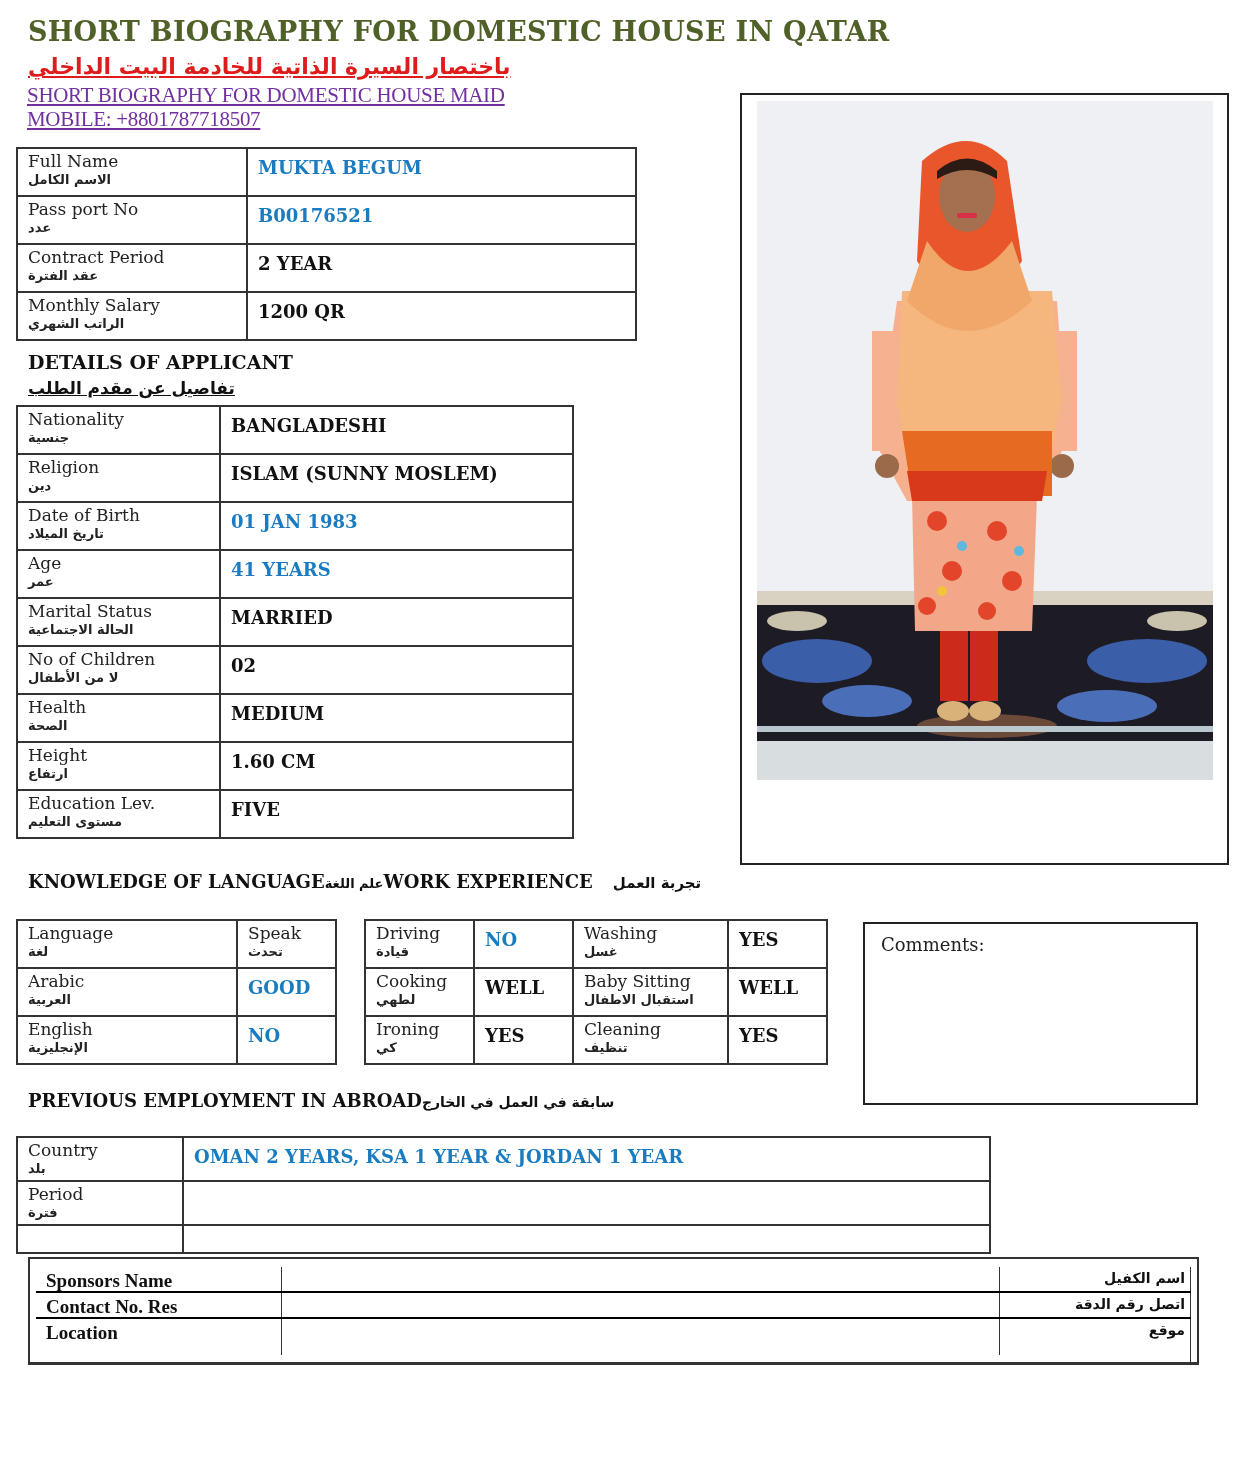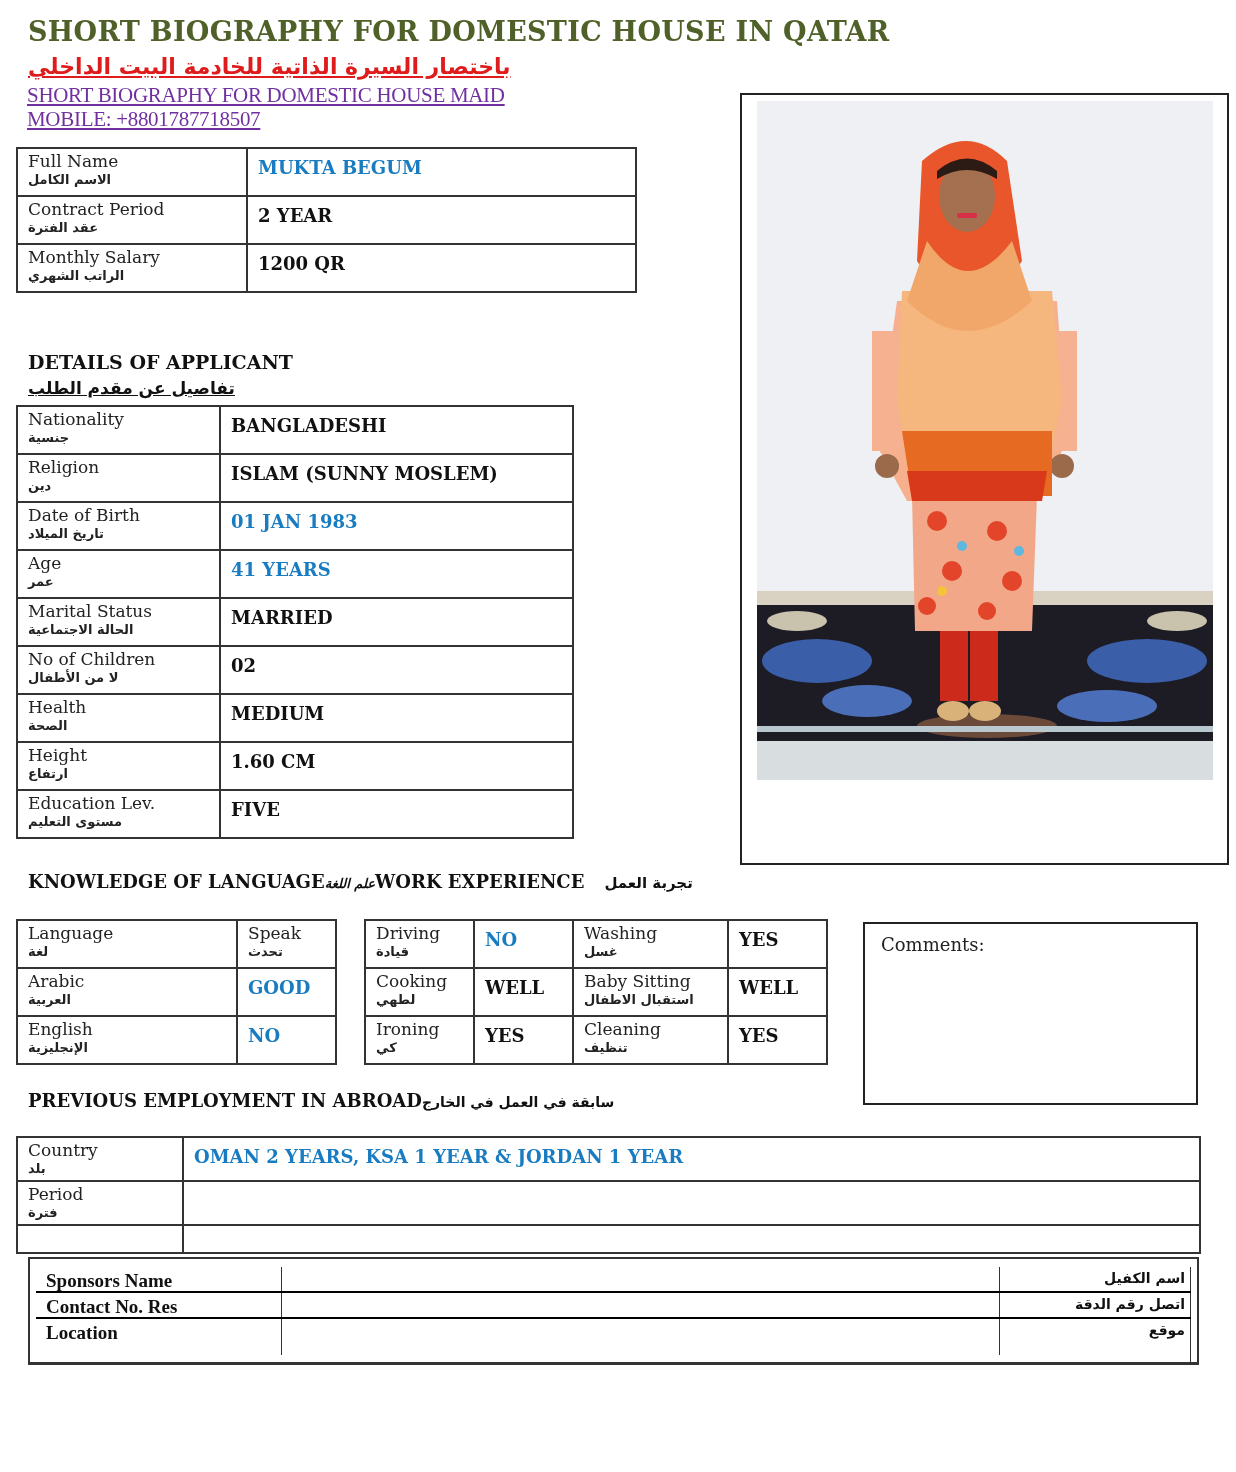--- a/index.html
+++ b/index.html
@@ -37,21 +37,21 @@
 
   .t3 { left: 16px; top: 919px; width: 321px; }
   .t3 td { height: 48px; }
   .t3 .c1 { width: 220px; }
   .t4 { left: 364px; top: 919px; width: 464px; }
   .t4 td { height: 48px; }
 
   .comments { left: 863px; top: 922px; width: 335px; height: 183px; border: 2px solid #222; }
   .comments span { position: absolute; left: 16px; top: 10px; font-family: "DejaVu Serif", serif; font-size: 18px; color: #222; }
 
-  .t5 { left: 16px; top: 1136px; width: 1185px; }
+  .t5 { left: 16px; top: 1136px; width: 975px; }
   .t5 .c1 { width: 166px; }
 
   .sponsor { left: 28px; top: 1257px; width: 1171px; height: 108px; border: 2px solid #333; border-bottom-width: 3px; }
   .sp-row { position: absolute; left: 6px; right: 6px; height: 26px; border-bottom: 2px solid #000000; }
   .sp-name { position: absolute; left: 10px; top: 3px; font-family: "Liberation Serif", serif; font-weight: bold; font-size: 19px; }
   .sp-ar { position: absolute; right: 6px; top: 3px; font-family: "DejaVu Sans", sans-serif; font-weight: bold; font-size: 14px; direction: rtl; }
   .sp-vline { position: absolute; top: 8px; height: 88px; width: 1px; background: #333; }
 </style>
 </head>
 <body>
@@ -62,20 +62,27 @@
 <div class="abs title-mobile">MOBILE: +8801787718507</div>
 
 <table class="t1">
   <tbody id="t1-body">
       <tr>
         <td class="lbl c1">
           <span class="en">Full Name</span>
           <span class="ar">الاسم الكامل</span>
         </td>
         <td class="val blue">MUKTA BEGUM</td>
+      </tr>
+      <tr>
+        <td class="lbl c1">
+          <span class="en">Pass port No</span>
+          <span class="ar">عدد</span>
+        </td>
+        <td class="val blue">B00176521</td>
       </tr>
       <tr>
         <td class="lbl c1">
           <span class="en">Contract Period</span>
           <span class="ar">عقد الفترة</span>
         </td>
         <td class="val black">2 YEAR</td>
       </tr>
       <tr>
         <td class="lbl c1">
@@ -203,21 +210,21 @@
       <path d="M165,60 Q210,20 250,60 L265,160 Q210,240 160,160 Z" fill="#e9562b"></path>
       <path d="M170,140 Q210,200 255,140 L275,200 Q210,260 150,200 Z" fill="#f1a76a"></path>
       <ellipse cx="210" cy="95" rx="28" ry="36" fill="#a5704f"></ellipse>
       <rect x="200" y="112" width="20" height="5" rx="2" fill="#d9304a"></rect>
       <path d="M180,70 Q210,45 240,70 L240,78 Q210,60 180,78 Z" fill="#2b1b14"></path>
     </g>
   </svg>
 </div>
 
 <div class="abs sec" style="left:28px; top:871px; font-size:18px;">
-  <span>KNOWLEDGE OF LANGUAGE</span><span style="font-family:'DejaVu Sans',sans-serif; font-size:13px;font-style:italic;">علم اللغة</span><span>WORK EXPERIENCE</span><span style="font-family:'DejaVu Sans',sans-serif; font-size:15px; margin-left:20px;">تجربة العمل</span>
+  <span>KNOWLEDGE OF LANGUAGE</span><span style="font-family:'DejaVu Sans',sans-serif; font-size:13px;">علم اللغة</span><span>WORK EXPERIENCE</span><span style="font-family:'DejaVu Sans',sans-serif; font-size:15px; margin-left:20px;">تجربة العمل</span>
 </div>
 
 <table class="t3">
   <tbody id="t3-body">
       <tr>
         <td class="lbl c1">
           <span class="en">Language</span>
           <span class="ar">لغة</span>
         </td>
         <td class="lbl">

